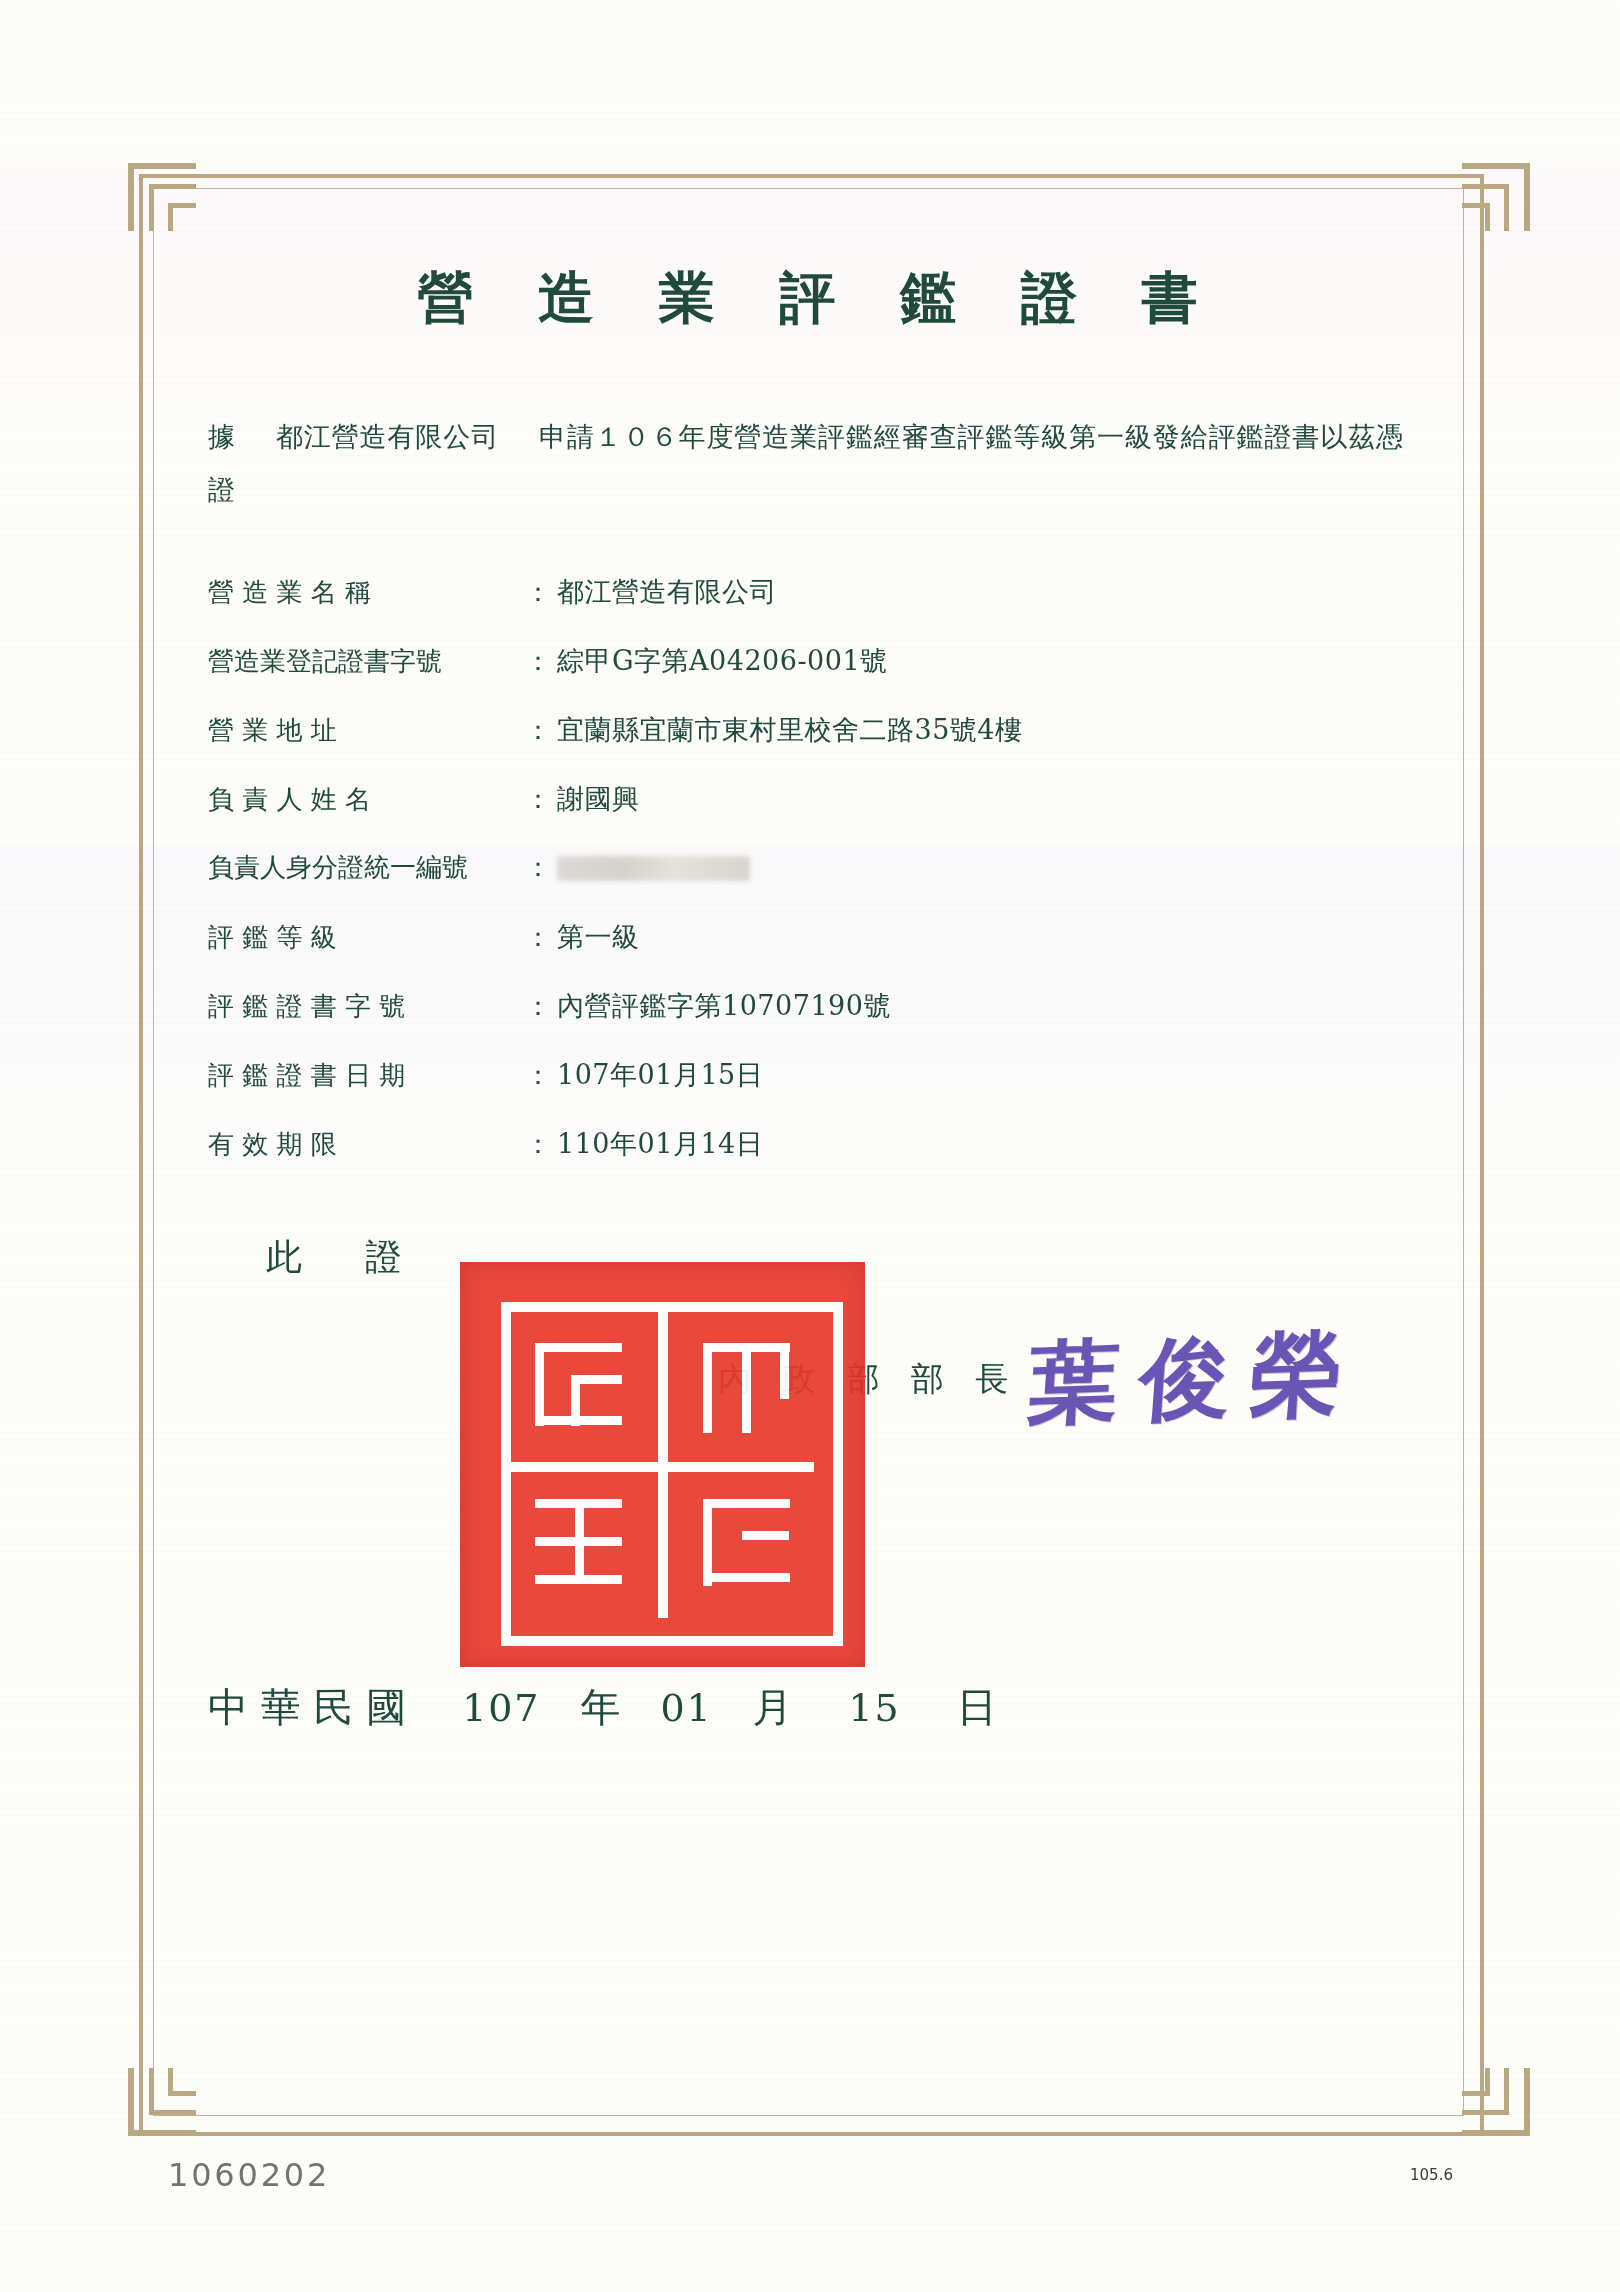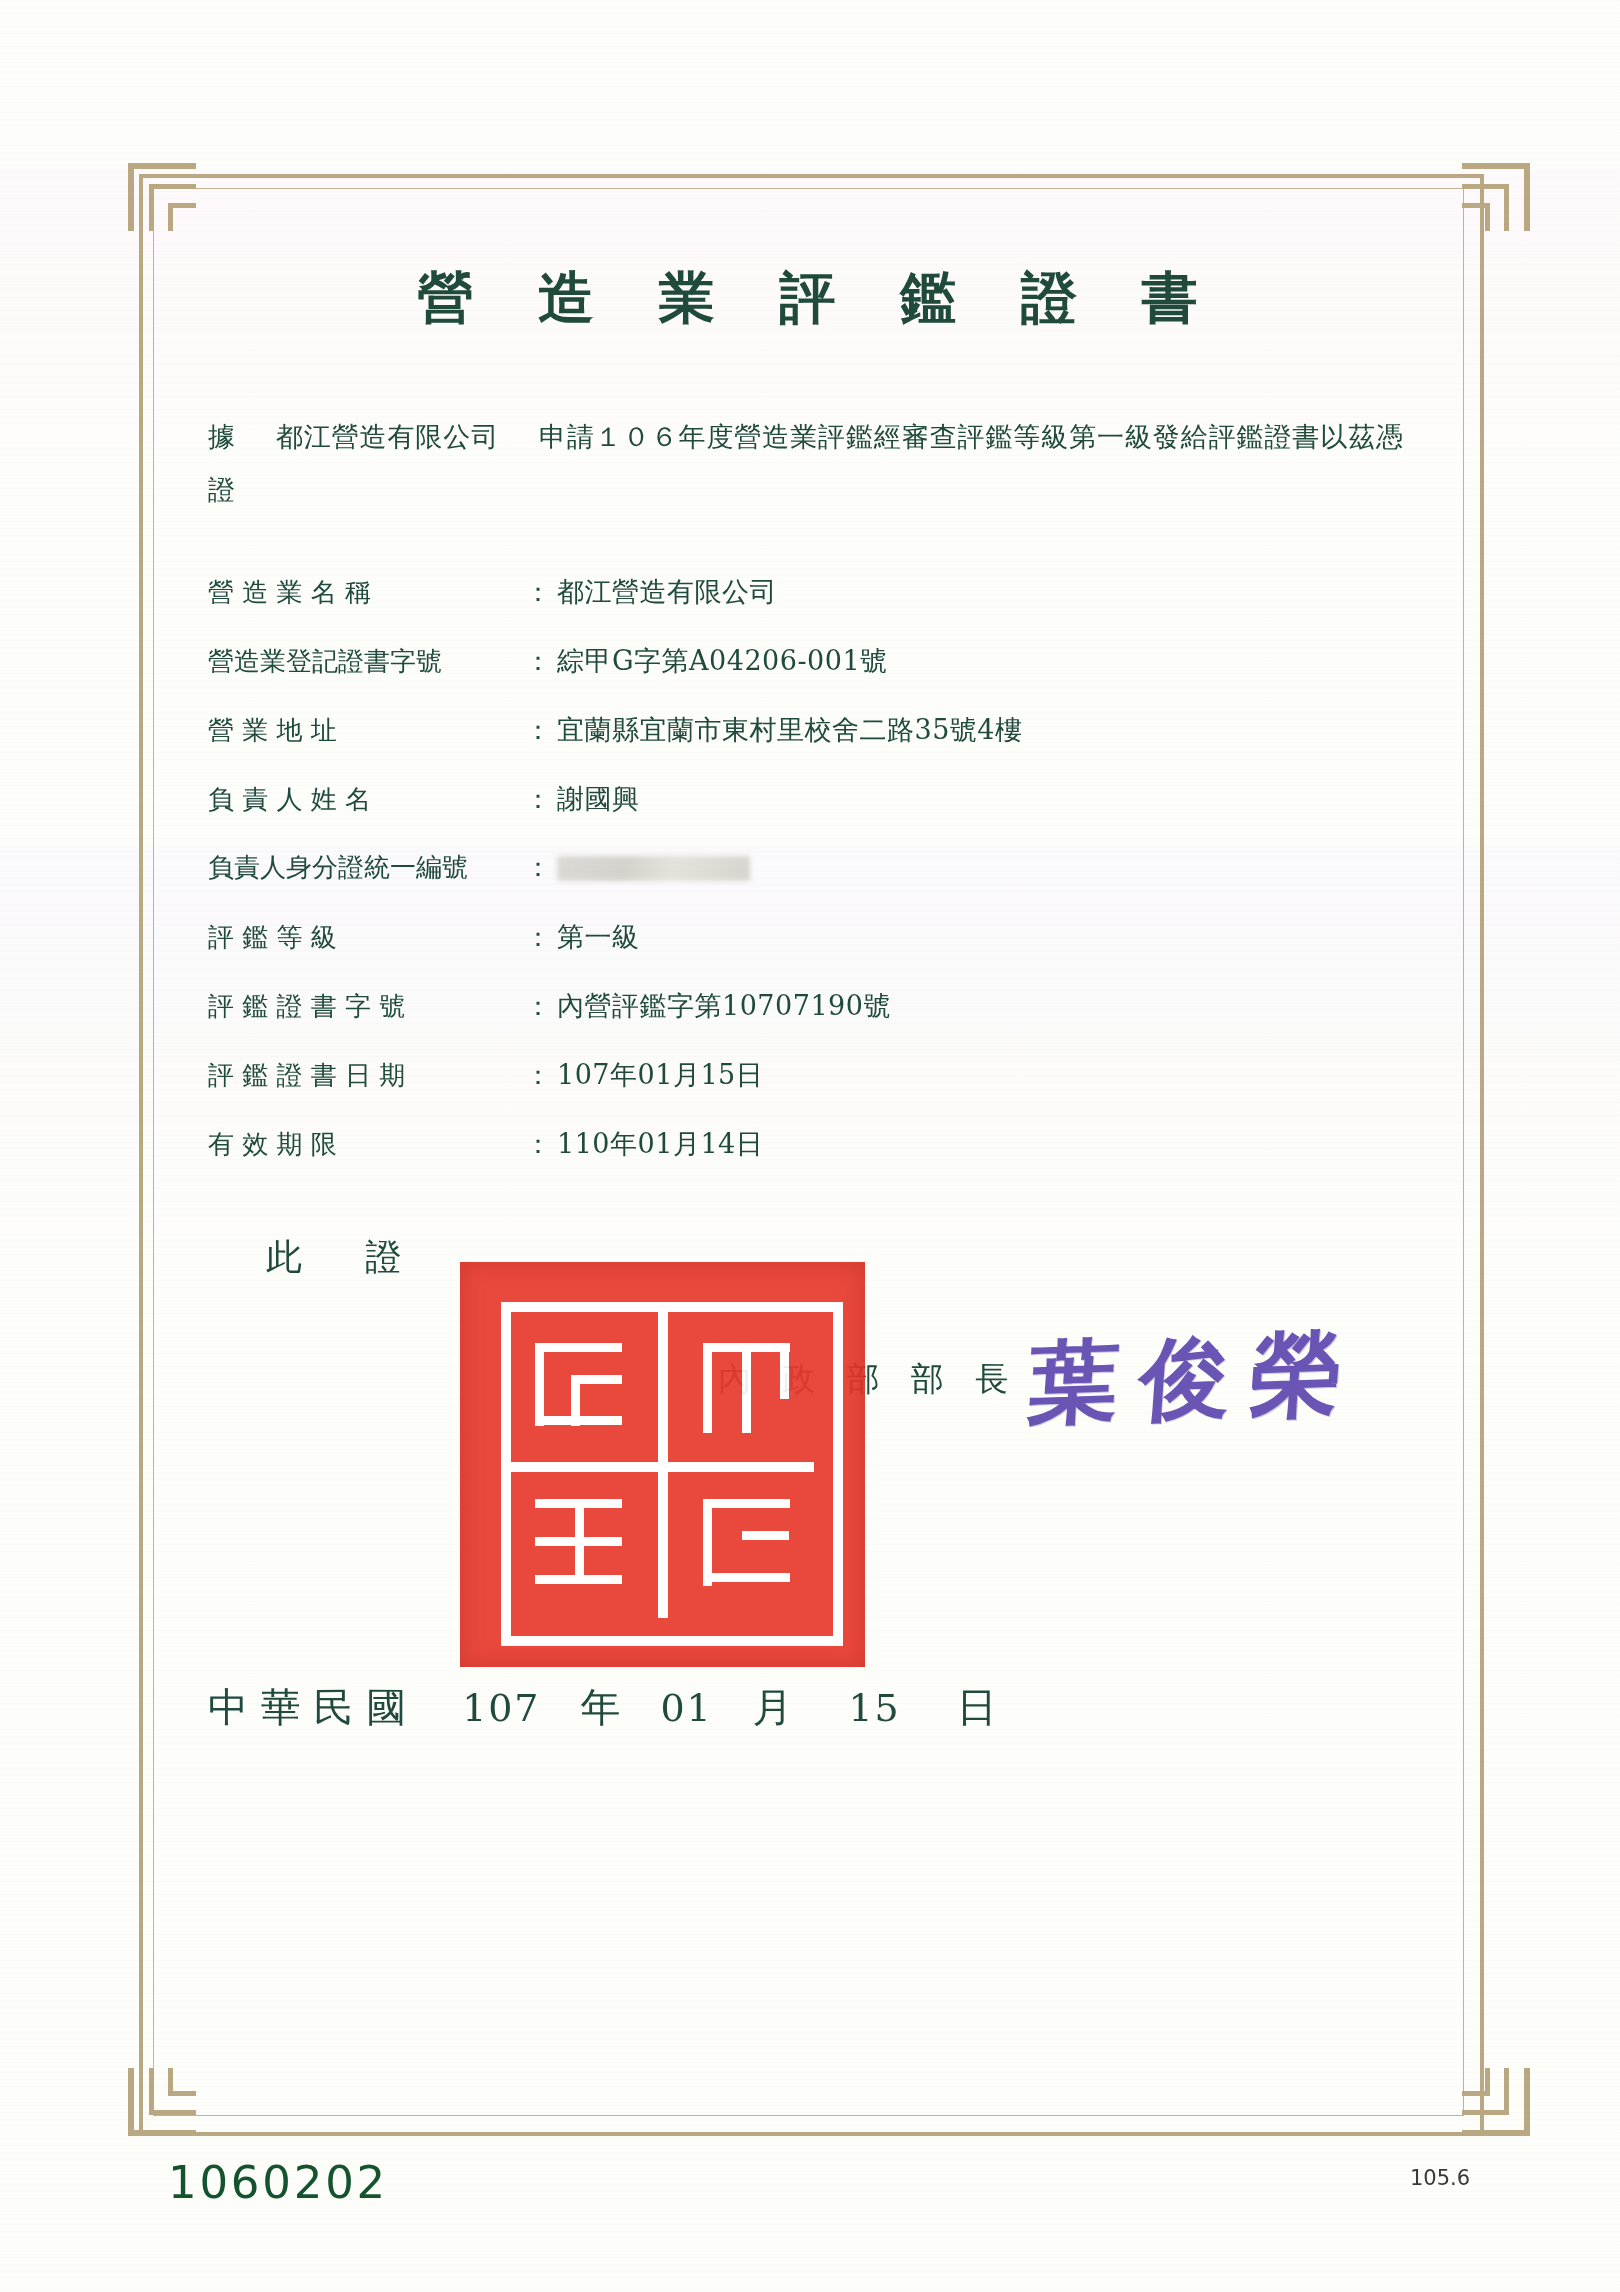--- a/index.html
+++ b/index.html
@@ -249,31 +249,31 @@
   .dl-gap-s { width: 40px; }
   .dl-gap-m { width: 56px; }
   .dl-num { font-size: 38px; letter-spacing: 1.9px; }
 
   
   .serial {
     position: absolute;
     left: 168px;
     top: 2156px;
     font-family: "DejaVu Sans", "Liberation Sans", sans-serif;
-    font-size: 45px;
-    color: #14532d;
+    font-size: 32px;
+    color: #737373;
     letter-spacing: 2.8px;
     z-index: 7;
   }
   .form-no {
     position: absolute;
     left: 1410px;
     top: 2166px;
     font-family: "DejaVu Sans", "Liberation Sans", sans-serif;
-    font-size: 21px;
+    font-size: 15px;
     color: #3a3a3a;
     z-index: 7;
     text-align: right;
   }
 </style>
 </head>
 <body>
 
 <div class="tint-a"></div>
 <div class="tint-b"></div>

